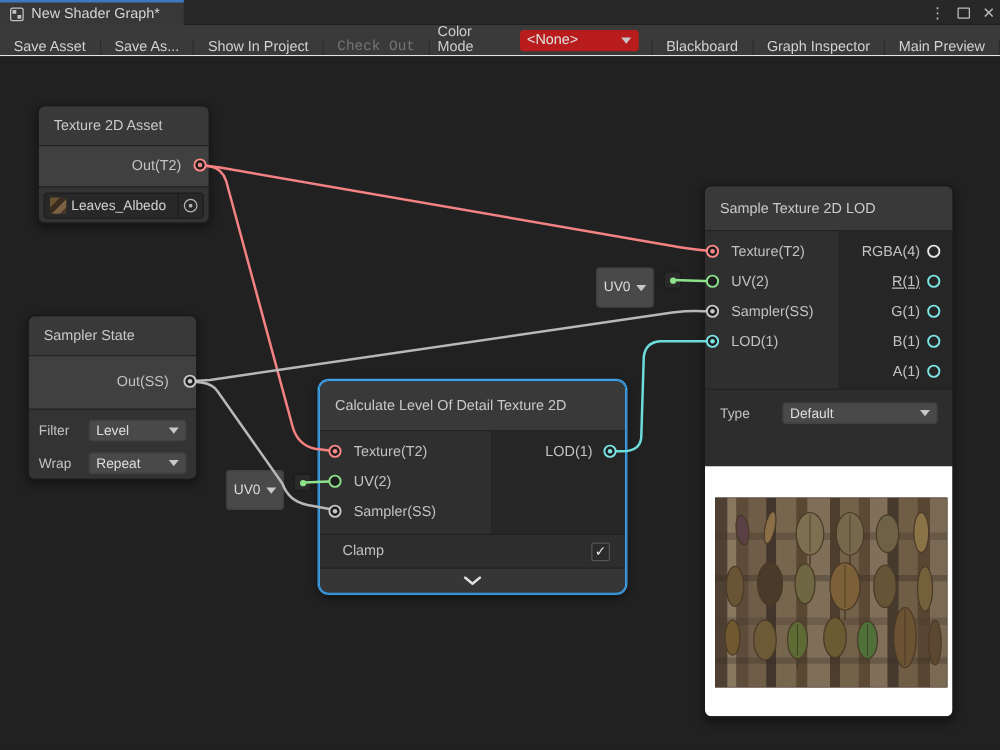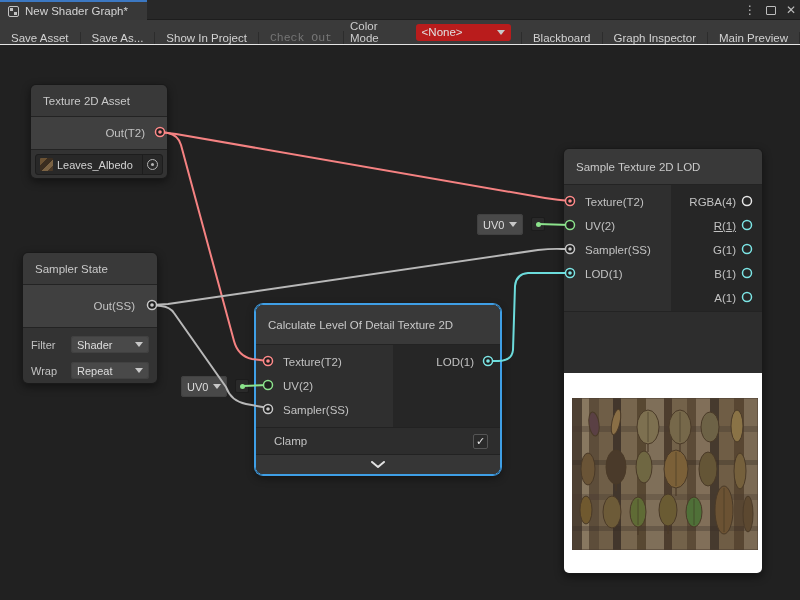--- a/index.html
+++ b/index.html
@@ -69,21 +69,21 @@
   .clamp-row { background:#2d2d2d; border-top:1px solid #222; display:flex; align-items:center;
                color:#c2c2c2; font-size:11.5px; padding:0 12px 0 18px; }
   .checkbox { margin-left:auto; width:15px; height:15px; background:#2a2a2a; border:1px solid #555;
               border-radius:2px; color:#e8e8e8; font-size:11px; display:flex; align-items:center; justify-content:center; }
   .n-footer { background:#363636; border-top:1px solid #222; display:flex; align-items:center; justify-content:center; }
 
   .preview { background:#ffffff; position:relative; }
 
   
   .uvw { position:absolute; z-index:3; display:flex; align-items:flex-start; }
-  .uvw .dd { width:46px; height:21px; }
+  .uvw .dd { width:46px; height:32px; }
   .uv-dot-box { width:14px; height:14px; margin:3px 0 0 8px; background:#2a2a2a; border:1px solid #1c1c1c;
                 border-radius:2px; display:flex; align-items:center; justify-content:center; }
   .uv-dot { width:5px; height:5px; border-radius:50%; background:#8ce38c; }
 
   svg.wires { position:absolute; left:0; top:0; z-index:5; pointer-events:none; }
 </style>
 </head>
 <body>
 
 <div class="window">
@@ -138,21 +138,21 @@
 
     <div class="node" style="left:22px; top:207px; width:136px;">
       <div class="n-title" style="height:32px;">Sampler State</div>
       <div class="n-out-row" style="height:42px;">
         <span>Out(SS)</span>
       </div>
       <div class="n-controls" style="height:56px; padding-top:6px;">
         <div class="ctl-row" style="height:21px;">
           <span class="ctl-label">Filter</span>
           <div class="dd" style="flex:1;">
-            <span>Shader</span>
+            <span>Level</span>
             <span class="arrow-down"></span>
           </div>
         </div>
         <div class="ctl-row" style="height:21px; margin-top:5px;">
           <span class="ctl-label">Wrap</span>
           <div class="dd" style="flex:1;">
             <span>Repeat</span>
             <span class="arrow-down"></span>
           </div>
         </div>
@@ -221,20 +221,27 @@
           </div>
           <div class="port-row row-right" style="padding-right:26px;">
             <span>B(1)</span>
           </div>
           <div class="port-row row-right" style="padding-right:26px;">
             <span>A(1)</span>
           </div>
         </div>
       </div>
       <div class="n-controls" style="height:62px; background:#2d2d2d; padding-top:8px;">
+        <div class="ctl-row" style="height:21px; padding:0 12px;">
+          <span class="ctl-label" style="width:42px;">Type</span>
+          <div class="dd" style="flex:1;">
+            <span>Default</span>
+            <span class="arrow-down"></span>
+          </div>
+        </div>
       </div>
       <div class="preview" style="height:200px;">
         <svg width="186" height="152" viewBox="0 0 186 152" style="position:absolute; left:8px; top:25px;">
           <rect x="0" y="0" width="186" height="152" fill="#7a6a54"></rect>
           <g opacity="0.9">
             <rect x="0" y="0" width="10" height="152" fill="#4a3d30"></rect>
             <rect x="10" y="0" width="7" height="152" fill="#8a7a62"></rect>
             <rect x="17" y="0" width="10" height="152" fill="#5a4a38"></rect>
             <rect x="27" y="0" width="14" height="152" fill="#6e5d46"></rect>
             <rect x="41" y="0" width="8" height="152" fill="#3c3128"></rect>

